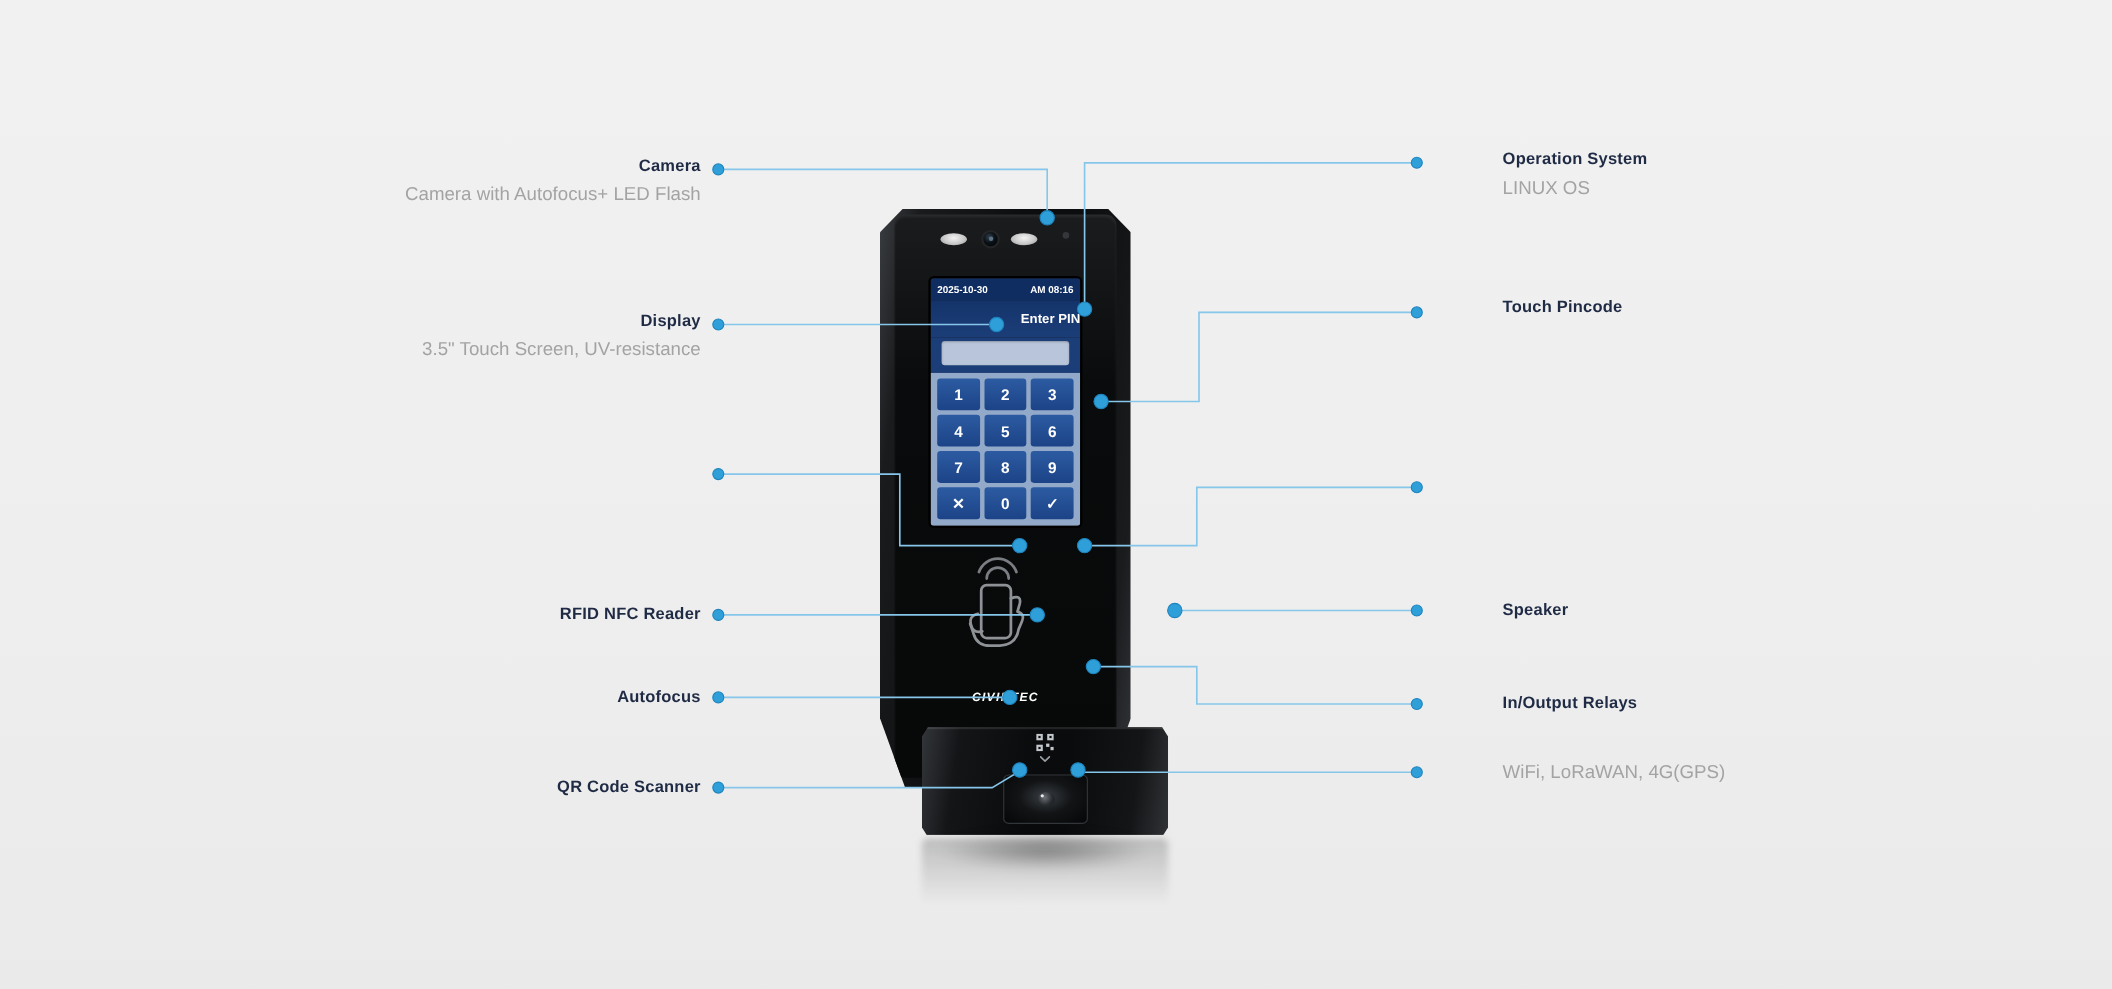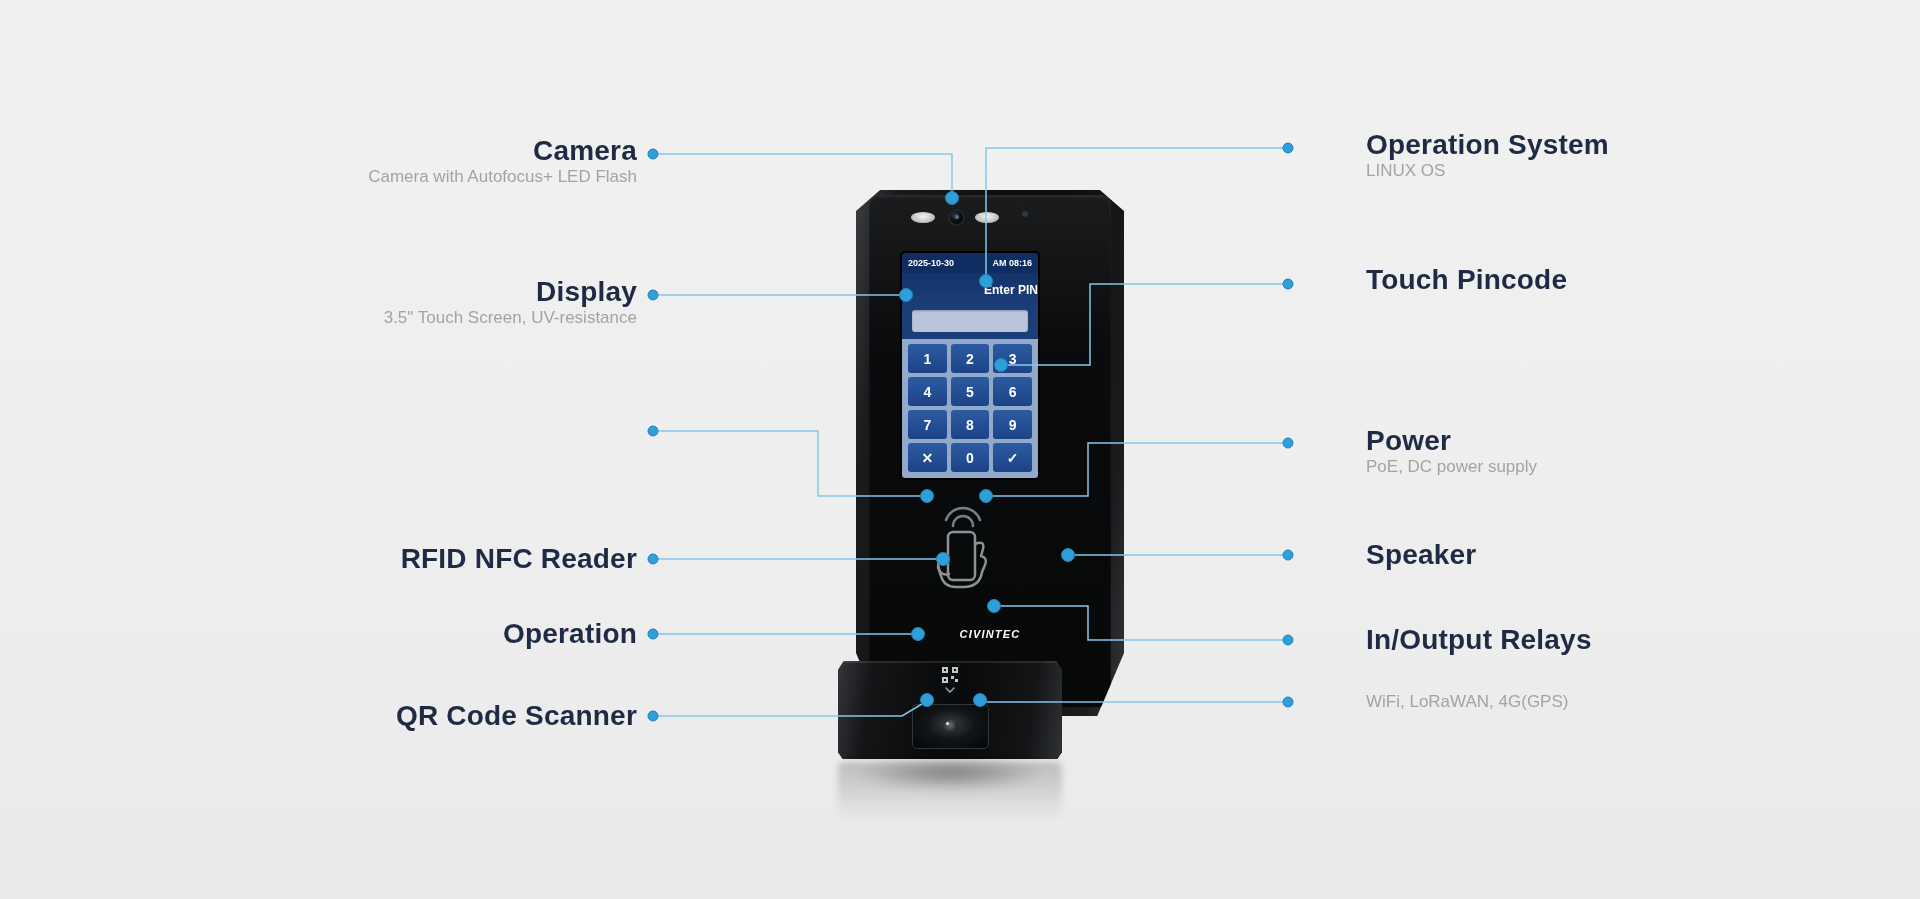--- a/index.html
+++ b/index.html
@@ -5,29 +5,28 @@
   html,body{margin:0;padding:0;background:#efefef;}
   .stage{
     position:relative;width:1920px;height:899px;overflow:hidden;
     background:linear-gradient(180deg,#f1f1f1 0%,#eeeeee 60%,#eaeaea 100%);
     font-family:"Liberation Sans",sans-serif;
   }
   
   .label{position:absolute;z-index:2;white-space:nowrap;}
   .label-left{right:1283px;text-align:right;}
   .label-right{left:1366px;text-align:left;}
-  .feature-title{font-size:28px;font-weight:700;color:#1f2a44;letter-spacing:.2px;line-height:26px;}
+  .feature-title{font-size:15px;font-weight:700;color:#1f2a44;letter-spacing:.2px;line-height:26px;}
   .feature-sub{font-size:17px;font-weight:400;color:#a3a3a3;line-height:22px;margin-top:2px;}
   
   .device{position:absolute;left:0;top:0;z-index:1;}
   .device-head{
-    position:absolute;left:856px;top:190px;width:228px;height:526px;
+    position:absolute;left:800px;top:190px;width:228px;height:526px;
     background:linear-gradient(98deg,#3a3d41 0%,#1a1b1d 12%,#0c0d0e 45%,#0c0d0e 60%,#1a1b1d 88%,#33363a 100%);
     clip-path:polygon(9% 0,91% 0,100% 4%,100% 88%,90% 100%,10% 100%,0 88%,0 4%);
-    padding-left:40px;
   }
   .head-face{
     position:absolute;left:13px;right:13px;top:5px;bottom:9px;border-radius:10px;
     background:linear-gradient(180deg,#1b1c1e 0%,#0a0b0c 30%,#070808 100%);
     box-shadow:inset 0 2px 3px rgba(255,255,255,.08);
   }
   .flash{position:absolute;width:24px;height:11px;border-radius:50%;
     background:radial-gradient(ellipse at 50% 40%, #f2f2f2 0%, #c9c9c9 55%, #8f8f8f 100%);top:22px;}
   .flash-left{left:55px;}
   .flash-right{left:119px;}
@@ -95,36 +94,32 @@
     <div class="feature-sub">Camera with Autofocus+ LED Flash</div>
   </div>
   <div class="label label-left" style="top:279px">
     <div class="feature-title">Display</div>
     <div class="feature-sub">3.5" Touch Screen, UV-resistance</div>
   </div>
   <div class="label label-left" style="top:546px">
     <div class="feature-title">RFID NFC Reader</div>
   </div>
   <div class="label label-left" style="top:621px">
-    <div class="feature-title">Operation</div>
+    <div class="feature-title">Autofocus</div>
   </div>
   <div class="label label-left" style="top:703px">
     <div class="feature-title">QR Code Scanner</div>
   </div>
 
   <div class="label label-right" style="top:132px">
     <div class="feature-title">Operation System</div>
     <div class="feature-sub">LINUX OS</div>
   </div>
   <div class="label label-right" style="top:267px">
     <div class="feature-title">Touch Pincode</div>
-  </div>
-  <div class="label label-right" style="top:428px">
-    <div class="feature-title">Power</div>
-    <div class="feature-sub">PoE, DC power supply</div>
   </div>
   <div class="label label-right" style="top:542px">
     <div class="feature-title">Speaker</div>
   </div>
   <div class="label label-right" style="top:627px">
     <div class="feature-title">In/Output Relays</div>
   </div>
   <div class="label label-right" style="top:689px">
     <div class="feature-sub">WiFi, LoRaWAN, 4G(GPS)</div>
   </div>

